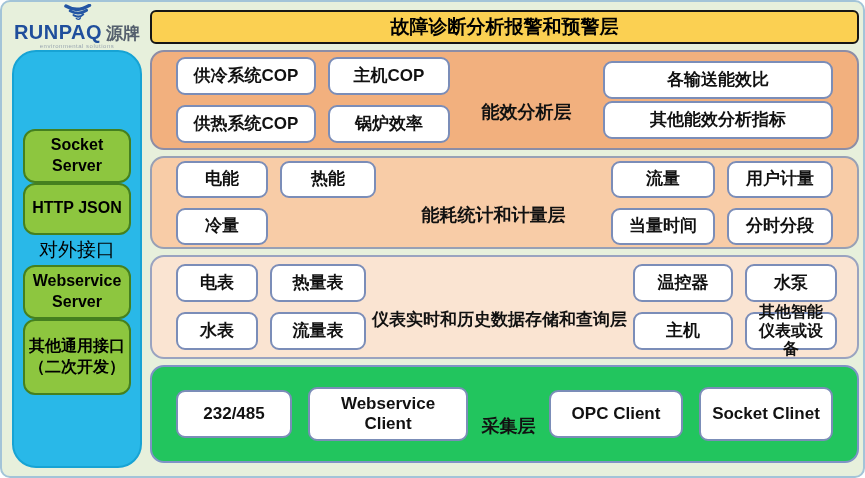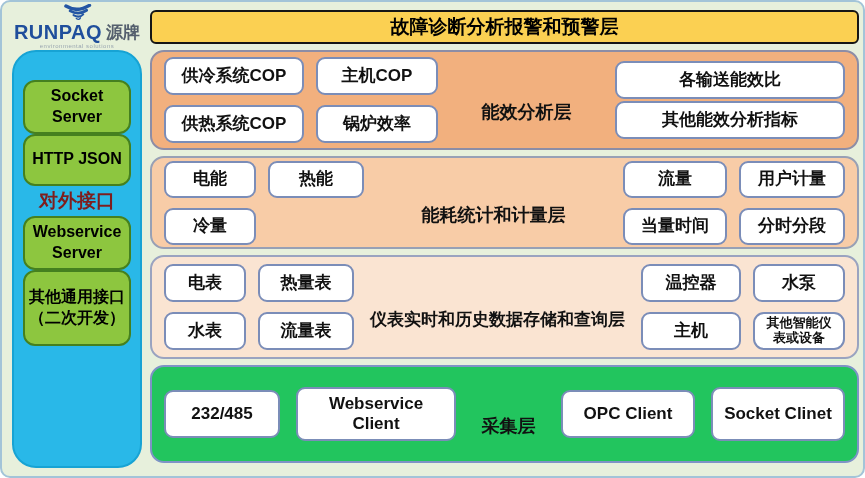--- a/index.html
+++ b/index.html
@@ -5,62 +5,62 @@
   html,body { margin:0; padding:0; background:#ffffff;
     font-family:"Liberation Sans","DejaVu Sans",sans-serif; }
   .canvas { position:relative; width:865px; height:478px; margin:0;
     background:#e7f0dc; border:2px solid #a3c4d8; border-radius:10px;
     box-sizing:border-box; overflow:hidden; }
 
   
   .logo { position:absolute; left:10px; top:2px; width:130px; height:46px;
     display:flex; flex-direction:column; align-items:center; justify-content:flex-start; }
   .logo-icon { height:18px; margin-bottom:0; }
-  .logo-row { display:flex; align-items:center; gap:4px; line-height:1; }
+  .logo-row { display:flex; align-items:flex-end; gap:4px; line-height:1; }
   .logo-brand { font-size:20px; font-weight:800; color:#1f4e9c; letter-spacing:0.5px; }
   .logo-cn { font-size:17px; font-weight:700; color:#55606e; }
   .logo-tagline { font-size:6px; color:#9aa6b0; letter-spacing:0.5px; margin-top:1px; }
 
   .side-panel { position:absolute; left:10px; top:48px; width:130px; height:418px;
     background:#29b8e8; border:2px solid #17a3d4; border-radius:24px;
     box-sizing:border-box; display:flex; flex-direction:column;
-    justify-content:flex-start; align-items:stretch; padding:28px 9px 22px; }
+    justify-content:center; align-items:stretch; padding:28px 9px 22px; }
   .side-btn { background:#8dc63f; border:2px solid #45801f; border-radius:12px;
     color:#000; font-weight:700; font-size:16px; line-height:1.3;
     display:flex; align-items:center; justify-content:center; text-align:center;
     padding:4px 4px; box-sizing:border-box; }
   .side-btn.h52 { min-height:52px; }
   .side-btn.h54 { min-height:54px; }
   .side-btn.h76 { min-height:76px; font-size:16px; }
-  .side-label { font-size:19px; font-weight:700; color:#7f1d1d; text-align:center;
+  .side-label { font-size:19px; font-weight:400; color:#000000; text-align:center;
     padding:2px 0; }
 
   
   .main-col { position:absolute; left:148px; top:8px; width:709px; }
   .banner { height:34px; background:#fbd052; border:2px solid #151515;
     border-radius:6px; display:flex; align-items:center; justify-content:center;
     font-size:19px; font-weight:700; color:#000; box-sizing:border-box;
     margin-bottom:6px; }
 
   .layer { border-radius:14px; display:flex; align-items:center;
-    padding:0 12px; box-sizing:border-box; margin-bottom:6px; }
+    padding:0 24px; box-sizing:border-box; margin-bottom:6px; }
   .layer-1 { height:100px; background:#f2b07e; border:2px solid #8d8da6; }
   .layer-2 { height:93px;  background:#f8cca7; border:2px solid #98a0b5; }
   .layer-3 { height:104px; background:#fae4d2; border:2px solid #9aa3c0; }
   .layer-4 { height:98px;  background:#22c55e; border:2px solid #7e93c6; margin-bottom:0; }
 
   .layer-label { flex:1; text-align:center; font-size:18px; font-weight:700;
     color:#111; white-space:nowrap; padding:0 6px;margin-top:24px; }
   .layer-3 .layer-label { font-size:17px; }
 
   .box { background:#ffffff; border:2px solid #7b8db8; border-radius:9px;
     display:flex; align-items:center; justify-content:center; text-align:center;
     font-size:17px; font-weight:700; color:#111; box-sizing:border-box;
     padding:2px 6px; line-height:1.15; }
-  .box.small { font-size:13px;border-radius:11px; }
+  .box.small { font-size:16px; }
 
   .grid2 { display:grid; gap:10px 12px; }
   .g-l1 { grid-template-columns:140px 122px; } .g-l1 .box { height:38px; }
   .stack-l1 { display:flex; flex-direction:column; gap:2px; width:230px; }
   .stack-l1 .box { height:38px; }
   .g-l2-left  { grid-template-columns:92px 96px; }  .g-l2-left  .box { height:37px; }
   .g-l2-right { grid-template-columns:104px 106px; } .g-l2-right .box { height:37px; }
   .g-l3-left  { grid-template-columns:82px 96px; }  .g-l3-left  .box { height:38px; }
   .g-l3-right { grid-template-columns:100px 92px;font-family:Liberation Serif, serif; } .g-l3-right .box { height:38px; }
 

